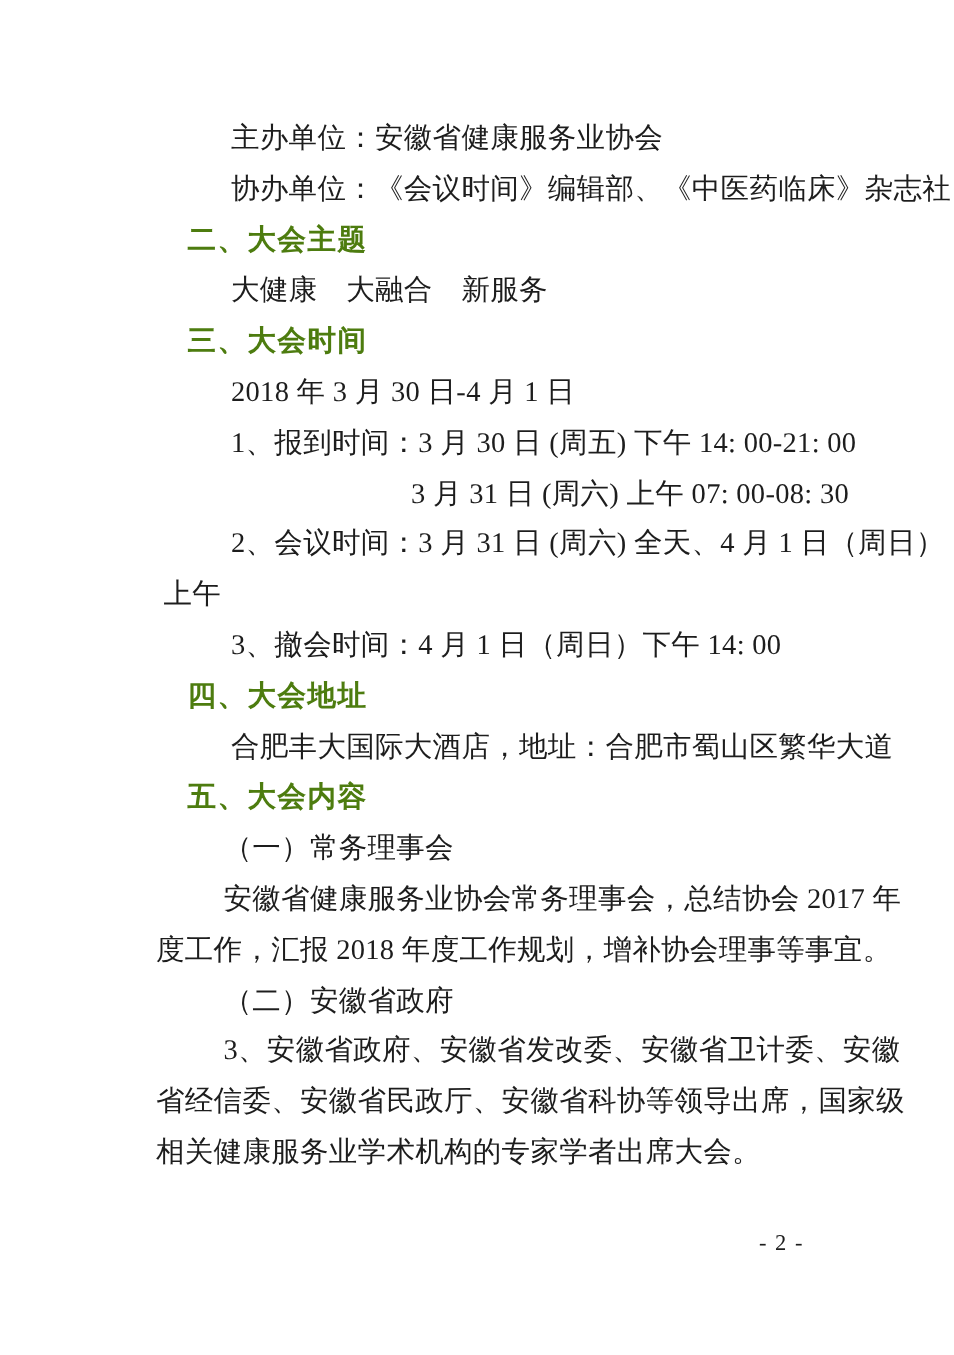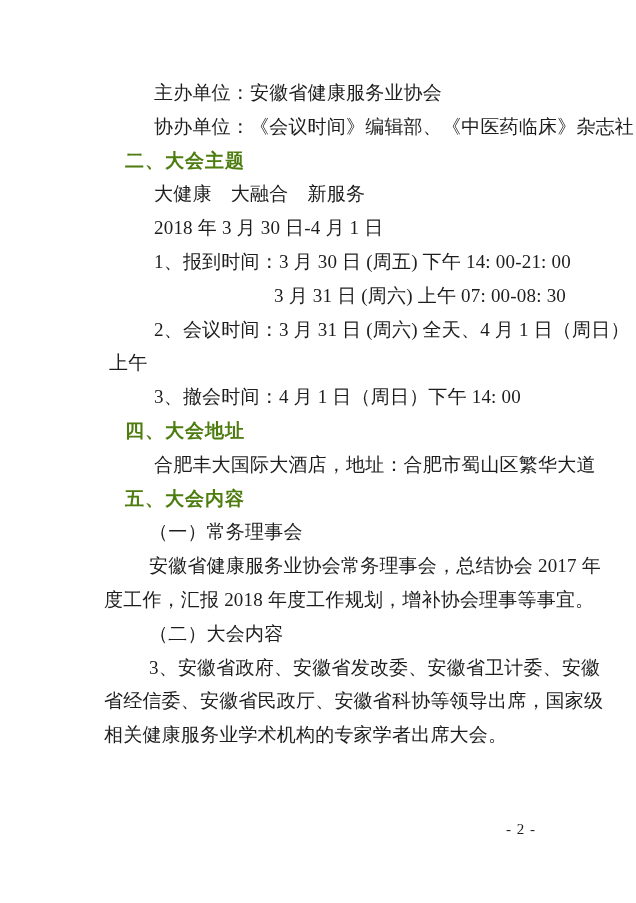--- a/index.html
+++ b/index.html
@@ -53,31 +53,32 @@
 </style>
 </head>
 <body>
 
 <div class="page">
   <div class="content" id="doc-content">
       <div class="line style-body indent-first">主办单位：安徽省健康服务业协会</div>
       <div class="line style-body indent-first">协办单位：《会议时间》编辑部、《中医药临床》杂志社</div>
       <div class="line style-heading indent-first">二、大会主题</div>
       <div class="line style-body indent-first">大健康　大融合　新服务</div>
+      <div class="line style-heading indent-first">三、大会时间</div>
       <div class="line style-body indent-first">2018 年 3 月 30 日-4 月 1 日</div>
       <div class="line style-body indent-first">1、报到时间：3 月 30 日 (周五) 下午 14: 00-21: 00</div>
       <div class="line style-body indent-hang">3 月 31 日 (周六) 上午 07: 00-08: 30</div>
       <div class="line style-body indent-first">2、会议时间：3 月 31 日 (周六) 全天、4 月 1 日（周日）</div>
       <div class="line style-body indent-none">上午</div>
       <div class="line style-body indent-first">3、撤会时间：4 月 1 日（周日）下午 14: 00</div>
       <div class="line style-heading indent-first">四、大会地址</div>
       <div class="line style-body indent-first">合肥丰大国际大酒店，地址：合肥市蜀山区繁华大道</div>
       <div class="line style-heading indent-first">五、大会内容</div>
       <div class="line style-kaiti indent-first">（一）常务理事会</div>
       <div class="line style-kaiti indent-first">安徽省健康服务业协会常务理事会，总结协会 2017 年</div>
       <div class="line style-kaiti indent-none">度工作，汇报 2018 年度工作规划，增补协会理事等事宜。</div>
-      <div class="line style-kaiti indent-first">（二）大会内容</div>
+      <div class="line style-kaiti indent-first">（二）安徽省政府</div>
       <div class="line style-kaiti indent-first">3、安徽省政府、安徽省发改委、安徽省卫计委、安徽</div>
       <div class="line style-kaiti indent-none">省经信委、安徽省民政厅、安徽省科协等领导出席，国家级</div>
       <div class="line style-kaiti indent-none">相关健康服务业学术机构的专家学者出席大会。</div>
     </div>
   <div class="footer-page-number">- 2 -</div>
 </div>
 
 </body></html>

